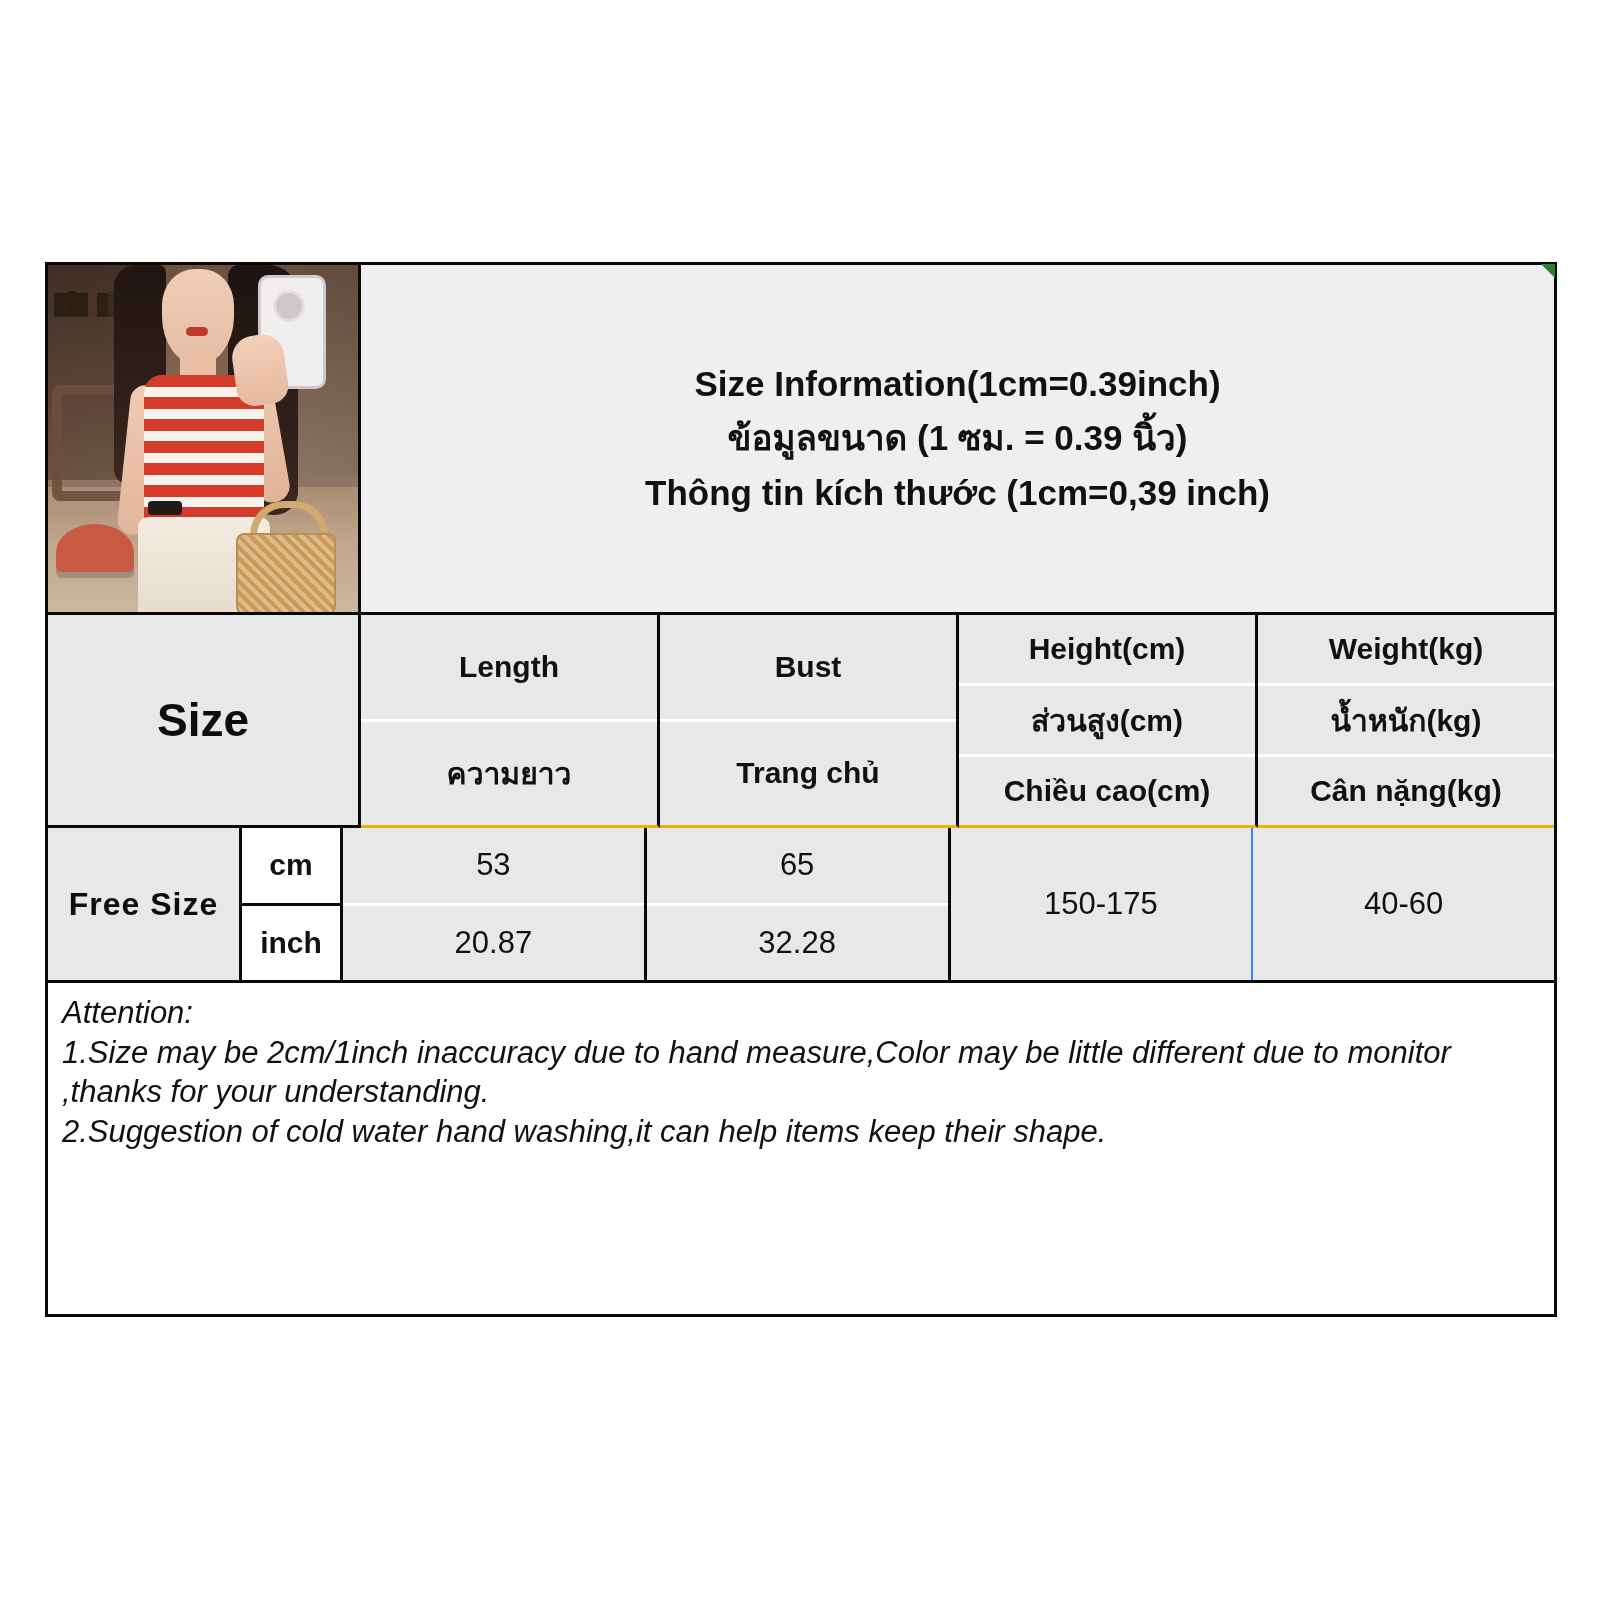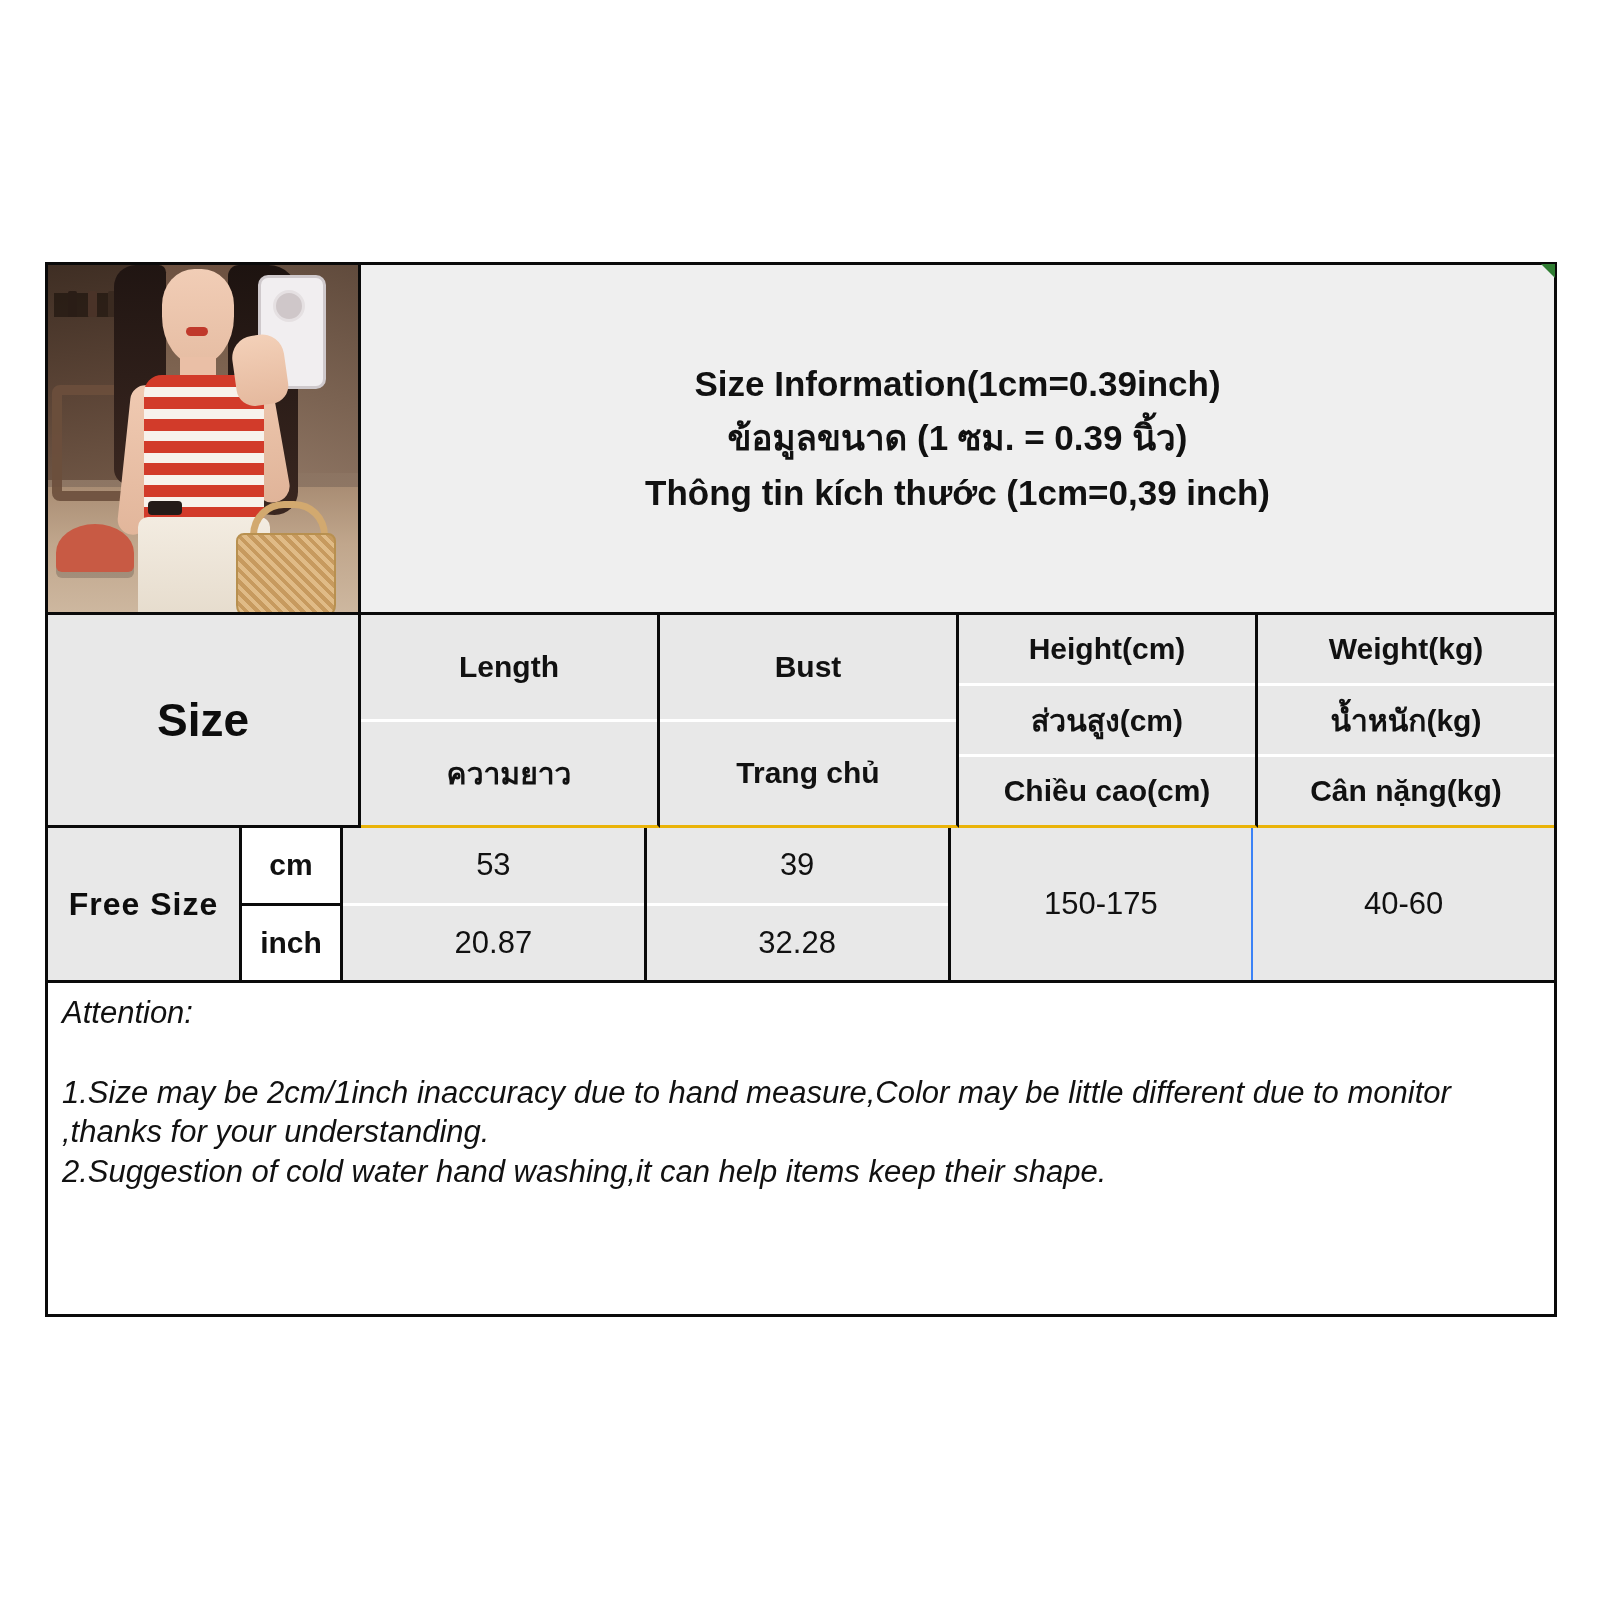--- a/index.html
+++ b/index.html
@@ -341,21 +341,21 @@
     padding: 10px 14px 0 14px;
     box-sizing: border-box;
     font-style: italic;
   }
   .att-line {
     font-size: 31px;
     color: #111;
     line-height: 1.28;
     white-space: nowrap;
   }
-  .att-line.wrap { white-space: normal; margin-top: 40px; }
+  .att-line.wrap { white-space: normal; }
 </style>
 </head>
 <body>
 
 <div id="page">
   <div class="chart-frame">
 
     <div class="top-row">
       <div class="photo-cell">
         <div class="photo-bg"></div>
@@ -431,21 +431,21 @@
         <div class="unit-cell">cm</div>
         <div class="unit-cell">inch</div>
       </div>
 
       <div class="val-col">
         <div class="val-cell">53</div>
         <div class="val-cell">20.87</div>
       </div>
 
       <div class="val-col">
-        <div class="val-cell">39</div>
+        <div class="val-cell">65</div>
         <div class="val-cell">32.28</div>
       </div>
 
       <div class="span-col">150-175</div>
       <div class="span-col">40-60</div>
     </div>
 
     <div class="attention">
       <div class="att-line">Attention:</div>
       <div class="att-line wrap">1.Size may be 2cm/1inch inaccuracy due to hand measure,Color may be little different due to monitor ,thanks for your understanding.</div>

